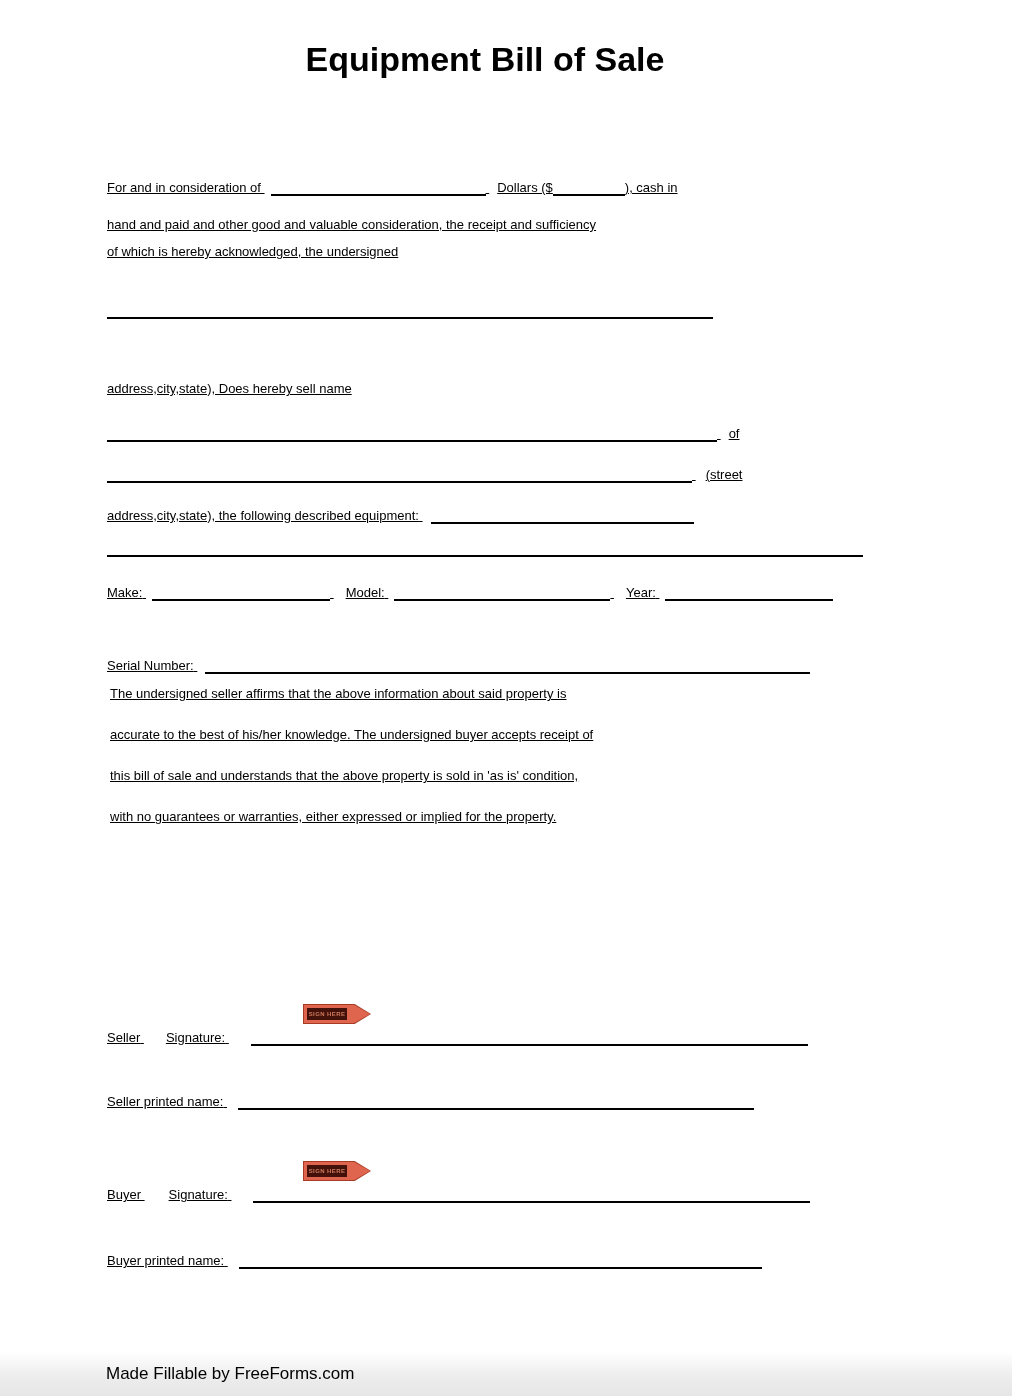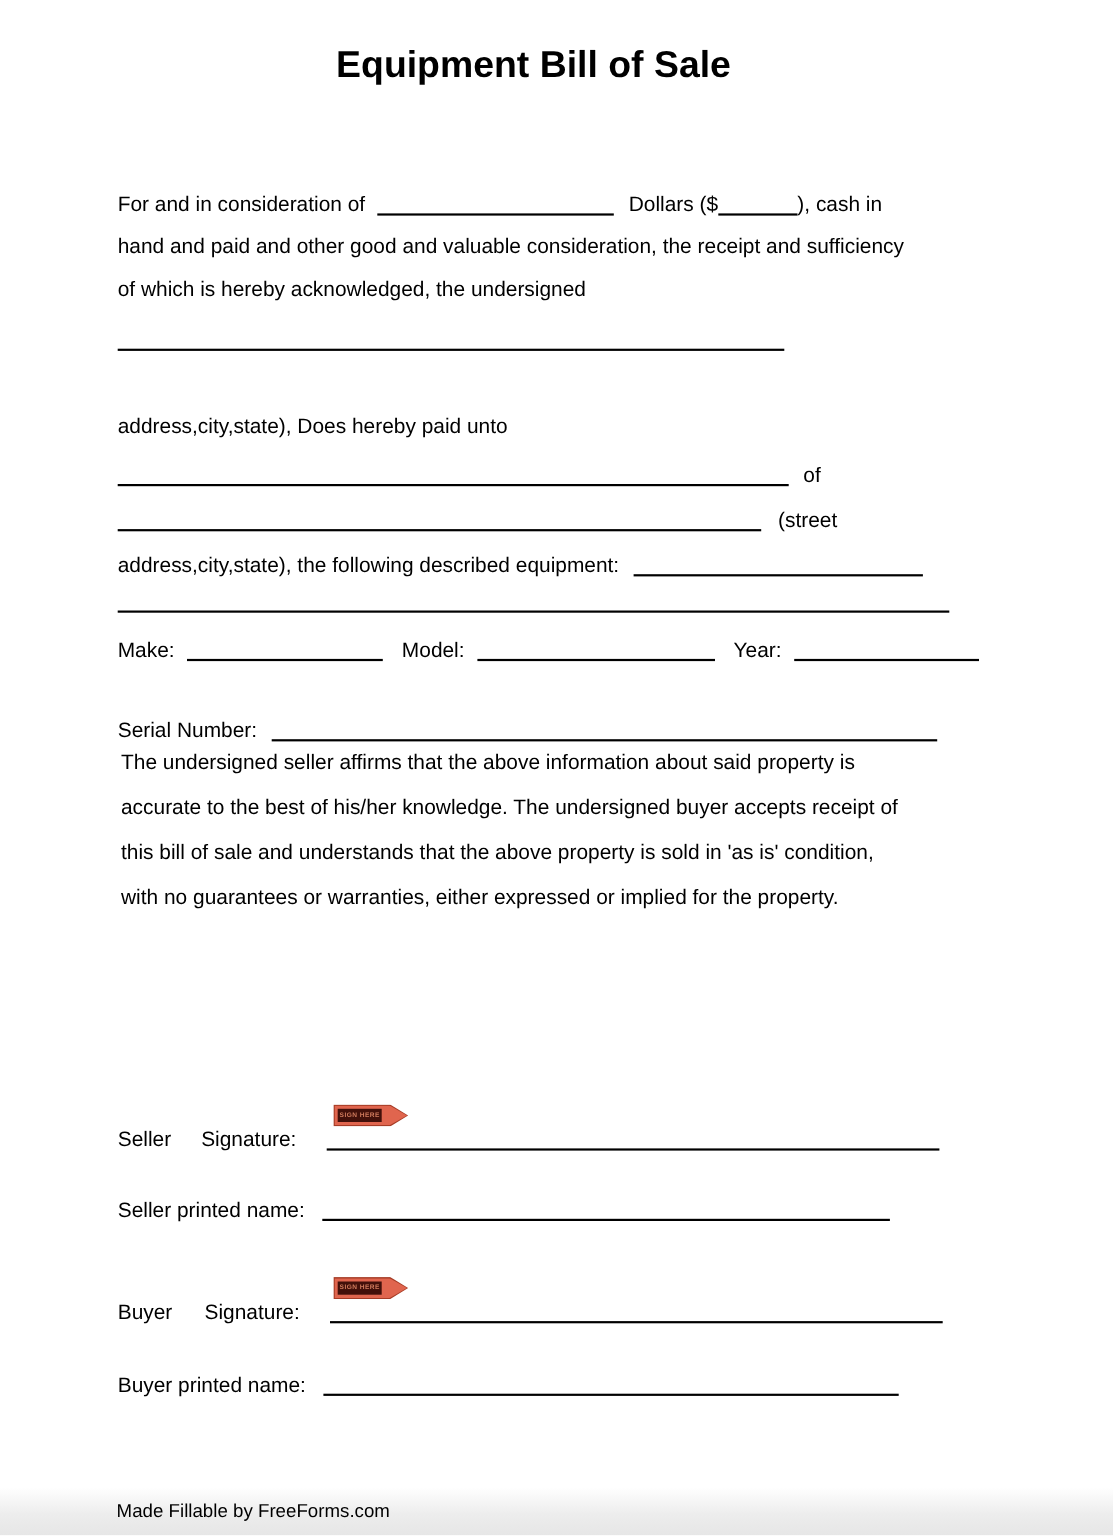--- a/index.html
+++ b/index.html
@@ -18,23 +18,24 @@
     top: 40px;
     width: 756px;
     text-align: center;
     font-size: 34px;
     font-weight: bold;
     letter-spacing: 0px;
   }
   .row {
     position: absolute;
     left: 107px;
-    font-size: 19px;
+    font-size: 13px;
     line-height: 24px;
     white-space: nowrap;
+    text-decoration: underline;
   }
   .blank {
     display: inline-block;
     height: 22px;
     border-bottom: 2px solid #000000;
     vertical-align: -4px;
   }
   .ml6  { margin-left: 6px; }
   .ml8  { margin-left: 8px; }
   .ml10 { margin-left: 10px; }
@@ -94,26 +95,26 @@
 <div class="page">
 
   <div class="doc-title">Equipment Bill of Sale</div>
 
   <div class="row" style="top:172px;">
     <span>For and in consideration of</span>
     <span class="blank ml6" style="width:215px;"></span>
     <span class="ml8">Dollars ($</span><span class="blank" style="width:72px;"></span><span>), cash in</span>
   </div>
   <div class="row" style="top:213px;">hand and paid and other good and valuable consideration, the receipt and sufficiency</div>
-  <div class="row" style="top:252px;text-align:right;">of which is hereby acknowledged, the undersigned</div>
+  <div class="row" style="top:240px;text-align:right;">of which is hereby acknowledged, the undersigned</div>
 
   <div class="row" style="top:295px;">
     <span class="blank" style="width:606px;"></span>
   </div>
-  <div class="row" style="top:377px;">address,city,state), Does hereby paid unto</div>
+  <div class="row" style="top:377px;">address,city,state), Does hereby sell name</div>
 
   <div class="row" style="top:418px;">
     <span class="blank" style="width:610px;"></span>
     <span class="ml8">of</span>
   </div>
   <div class="row" style="top:459px;">
     <span class="blank" style="width:585px;"></span>
     <span class="ml10">(street</span>
   </div>
   <div class="row" style="top:500px;">

